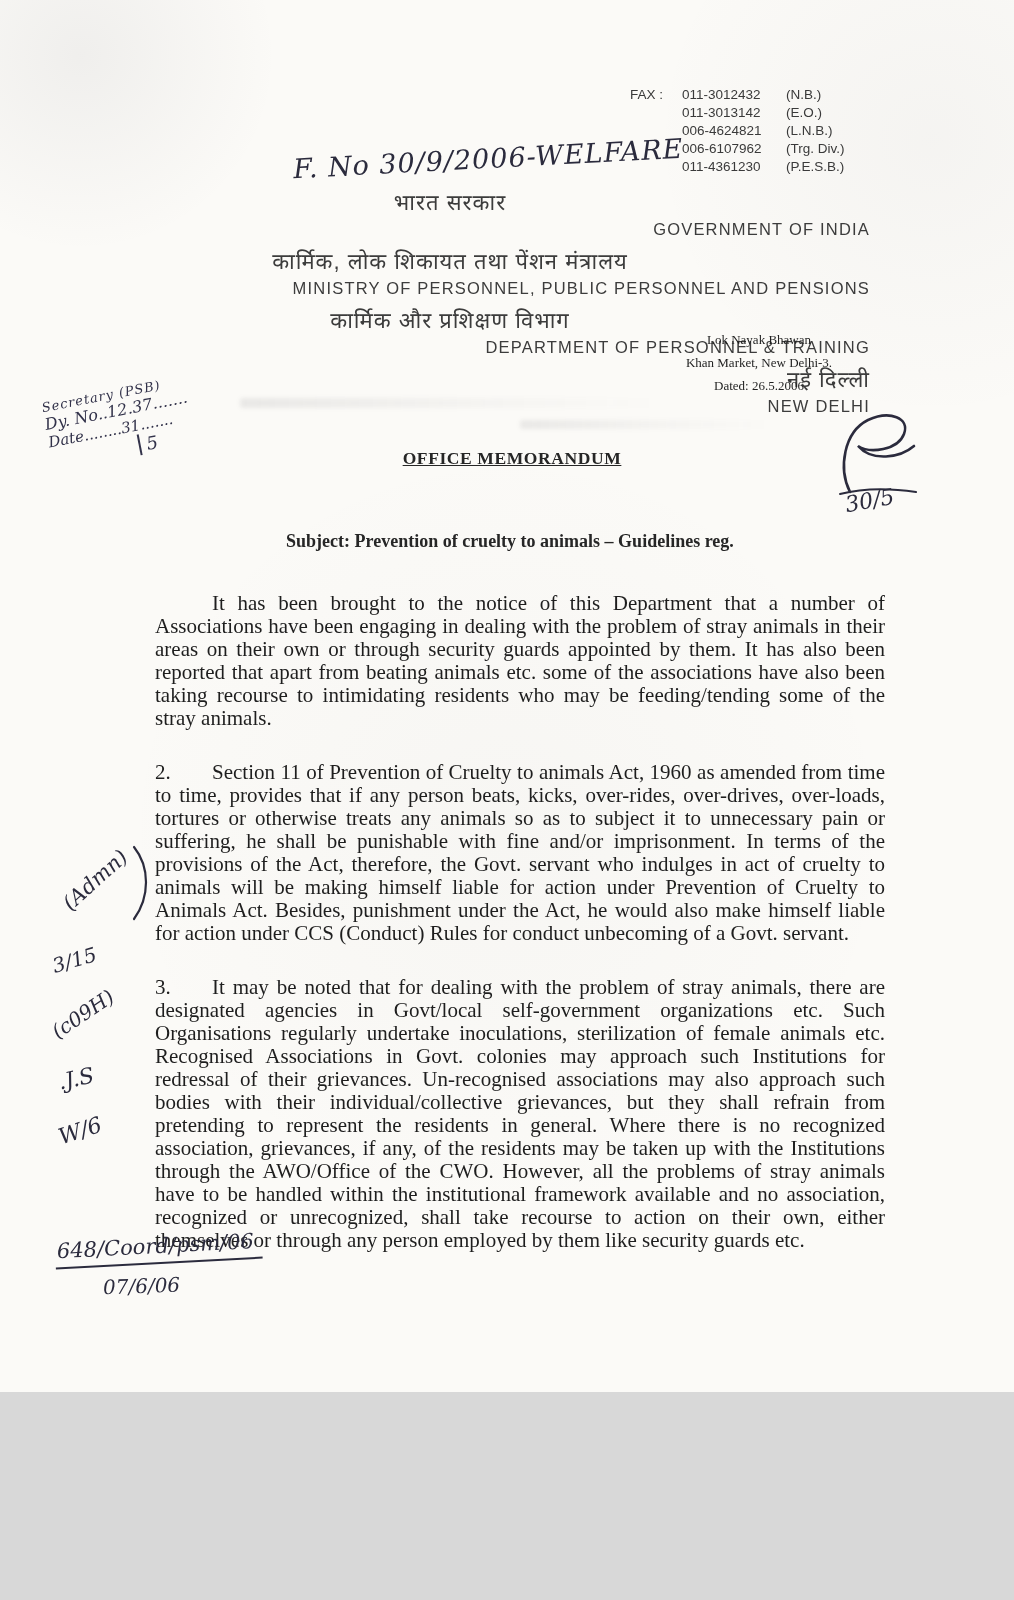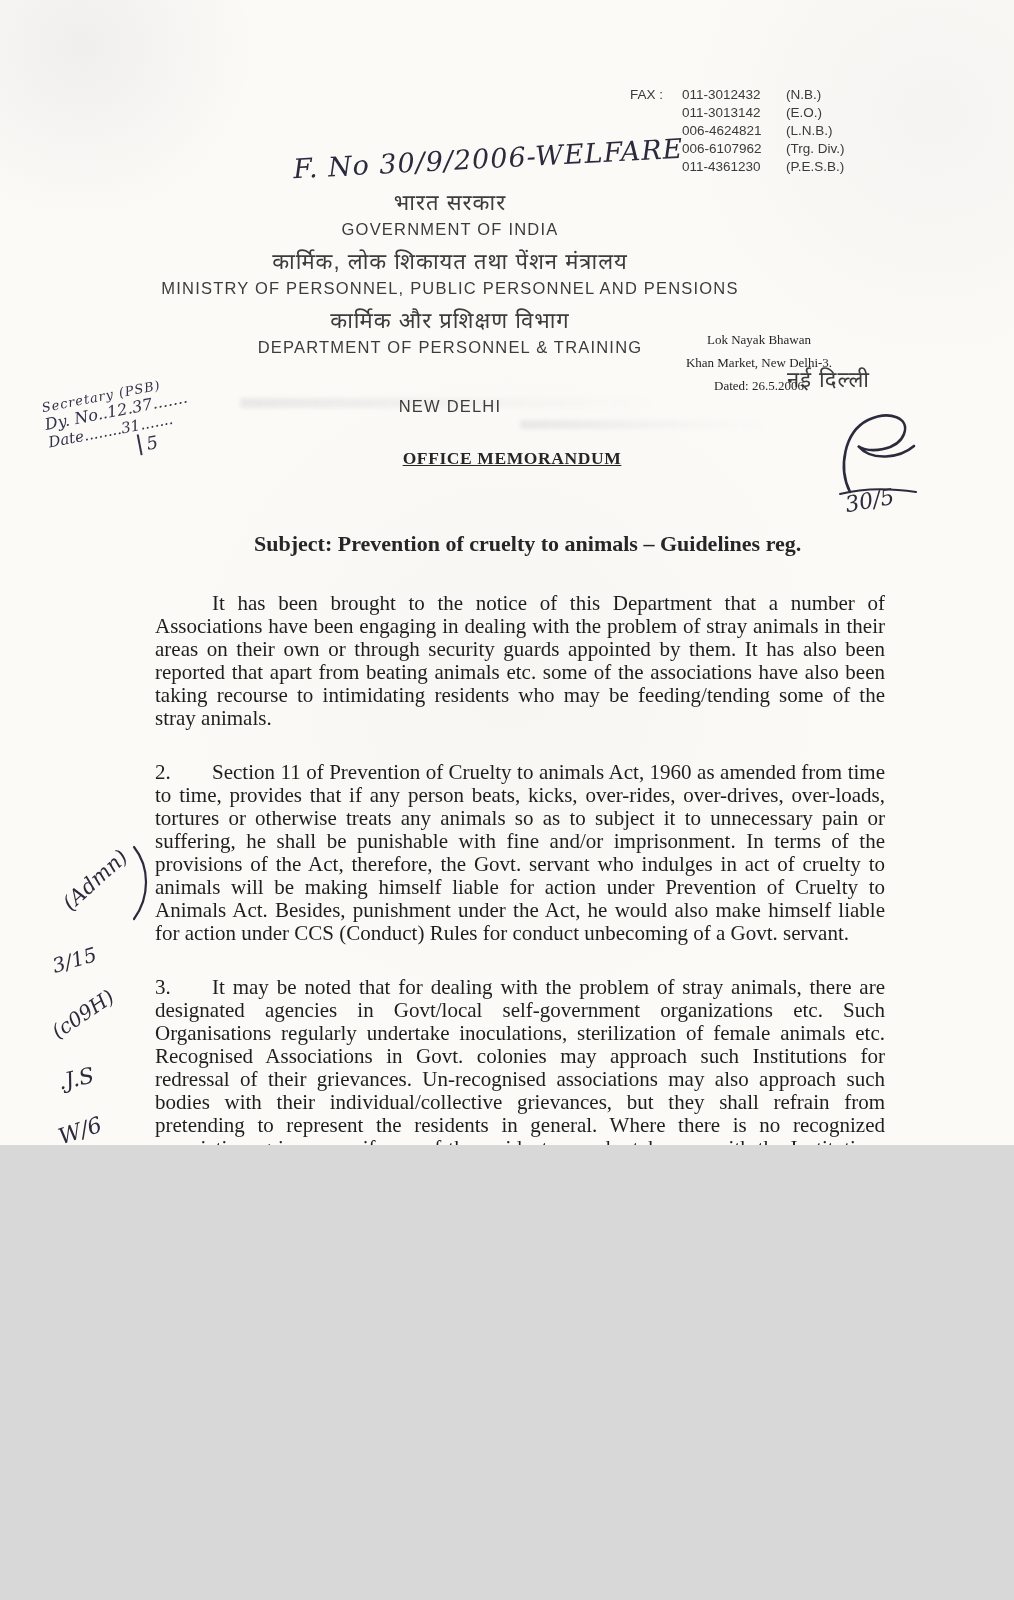--- a/index.html
+++ b/index.html
@@ -1,19 +1,19 @@
 <!DOCTYPE html>
 <html><head>
 <meta charset="utf-8">
 <style>
   * { margin:0; padding:0; box-sizing:border-box; }
   html,body { background:#d8d8d8; }
   .page {
     position:relative;
-    width:1014px; height:1145px;
+    width:1014px; height:1392px;
     margin:0 auto;
     background:#fbfaf7;
     background-image:
       radial-gradient(circle at 8% 4%, rgba(90,90,100,0.07), transparent 12%),
       radial-gradient(circle at 92% 10%, rgba(90,90,100,0.04), transparent 18%),
       radial-gradient(circle at 50% 60%, rgba(120,120,120,0.03), transparent 40%);
     font-family:"Liberation Serif", serif;
     color:#262626;
     overflow:hidden;
     text-decoration:underline;
@@ -23,38 +23,38 @@
   .fax-row { display:flex; white-space:nowrap; }
   .fax-label { display:inline-block; width:52px; }
   .fax-num { display:inline-block; width:104px; }
   .fax-dept { display:inline-block; }
   
   .hand { font-family:"DejaVu Serif", serif; font-style:italic; color:#2b2b3d; }
   .file-no { position:absolute; left:293px; top:143px; font-size:27px; letter-spacing:1px; transform:rotate(-3deg); }
   
   .letterhead { position:absolute; left:30px; top:186px; width:840px; text-align:center; font-family:"Liberation Sans", sans-serif; color:#3c3c3c; }
   .lh-hi { font-size:22px; margin-bottom:4px; letter-spacing:1px; }
-  .lh-en { font-size:16.5px; margin-bottom:6px; letter-spacing:1.2px; }
+  .lh-en { font-size:16.5px; margin-bottom:6px; letter-spacing:1.2px;text-align:right; }
   .lh-gap { margin-top:2px;text-align:right; }
   
   .address-block { position:absolute; left:640px; top:328px; width:238px; text-align:center; font-size:13px; line-height:23px; color:#1f1f1f; }
   
   .stamp { position:absolute; left:46px; top:386px; transform:rotate(-11deg); font-family:"DejaVu Serif", serif; font-style:italic; color:#32324a; }
   .stamp-l1 { font-size:13px; letter-spacing:1px; }
   .stamp-l2 { font-size:16px; }
   .stamp-l3 { font-size:15px; }
   .stamp-l4 { font-size:18px; margin-left:88px; border-left:2px solid #32324a; padding-left:6px; }
   
   .memo-title { position:absolute; left:0; top:448px; width:1024px; text-align:center; font-size:17.5px; font-weight:bold; letter-spacing:0.6px; }
   .memo-title span { text-decoration:underline; }
   
   .signature { position:absolute; left:828px; top:408px; }
   .sig-note { position:absolute; left:845px; top:488px; font-size:22px; transform:rotate(-10deg); }
   
-  .subject { position:absolute; left:254px; top:531px; font-size:22px; font-weight:bold; }
+  .subject { position:absolute; left:286px; top:531px; font-size:18px; font-weight:bold; }
   
   .body { position:absolute; left:155px; top:592px; width:730px; font-size:21px; line-height:23px; text-align:justify; color:#1e1e1e; }
   .para { margin-bottom:31px; }
   .para-indent { text-indent:57px; }
   .pnum { display:inline-block; width:57px; text-indent:0; }
   
   .marg { position:absolute; font-family:"DejaVu Serif", serif; font-style:italic; color:#2b2b3d; white-space:nowrap; }
   .m0 { left:56px; top:868px; font-size:21px; transform:rotate(-42deg); }
   .m1 { left:52px; top:948px; font-size:20px; transform:rotate(-16deg); }
   .m2 { left:48px; top:1002px; font-size:20px; transform:rotate(-34deg); }

